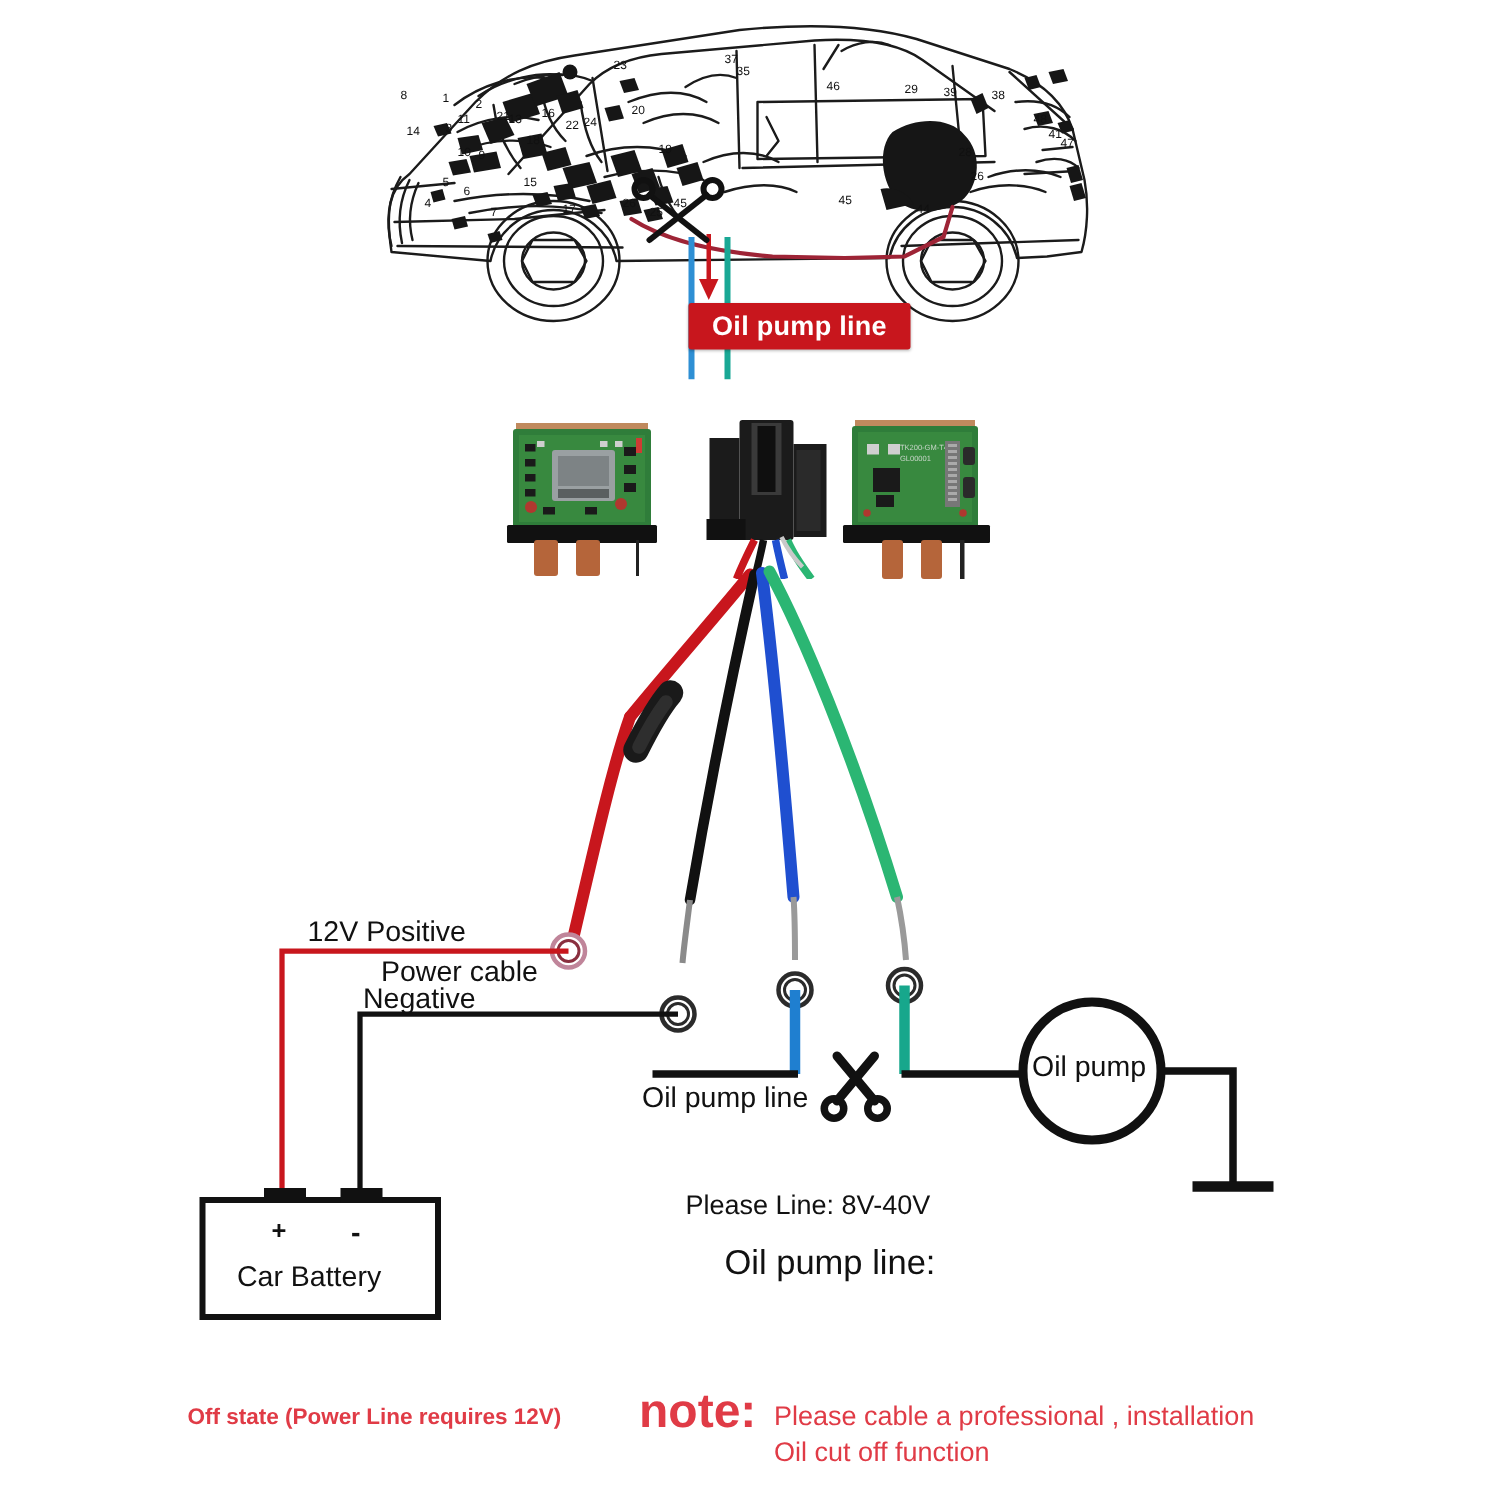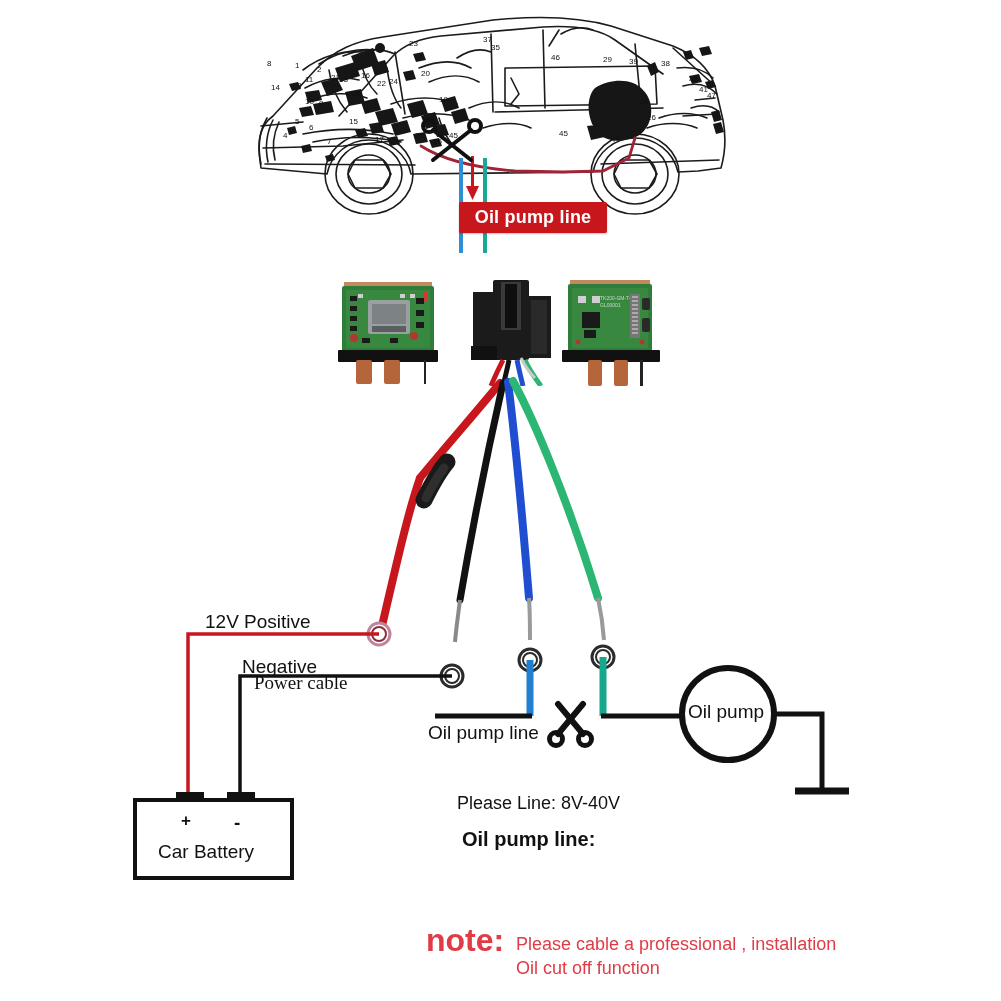--- a/index.html
+++ b/index.html
@@ -40,30 +40,30 @@
   #hw-relay{left:463px;top:274px;width:106px;height:112px;}
   #hw-pcb-module{left:556px;top:276px;width:110px;height:112px;}
   #hw-antenna{left:688px;top:277px;width:118px;height:108px;}
 
   
   #wiring-layer{left:0;top:0;width:1001px;height:1001px;}
 
   
   .lbl{position:absolute;color:#111;font-family:"Liberation Sans",sans-serif;white-space:nowrap;}
   #label-12v-positive{left:205px;top:611px;font-size:19px;text-align:right;}
-  #label-power-cable{left:254px;top:672px;font-size:19px;font-family:Liberation Serif, serif;}
+  #label-power-cable{left:254px;top:638px;font-size:19px;}
   #label-negative{left:242px;top:656px;font-size:19px;}
   #label-oil-pump-line-wire{left:428px;top:722px;font-size:19px;}
   #label-oil-pump{left:688px;top:701px;font-size:19px;}
   #label-car-battery{left:158px;top:841px;font-size:19px;}
   #label-bat-plus{left:181px;top:811px;font-size:17px;font-weight:bold;}
   #label-bat-minus{left:234px;top:812px;font-size:19px;font-weight:bold;}
 
   #spec-power-line{left:457px;top:793px;font-size:18px;}
-  #spec-oil-pump-line{left:462px;top:828px;font-size:20px;font-weight:bold;}
+  #spec-oil-pump-line{left:483px;top:828px;font-size:23px;}
   #spec-oil-pump-detail{left:457px;top:848px;font-size:18px;}
 
   .note-red{position:absolute;color:#e03b46;white-space:nowrap;font-family:"Liberation Sans",sans-serif;}
   #note-off-state{left:125px;top:936px;font-size:15px;font-weight:bold;}
   #note-word{left:426px;top:922px;font-size:32px;font-weight:bold;}
   #note-line1{left:516px;top:934px;font-size:18px;}
   #note-line2{left:516px;top:958px;font-size:18px;}
 </style>
 </head>
 <body>
@@ -412,17 +412,18 @@
   <div class="lbl" id="label-negative">Negative</div>
   <div class="lbl" id="label-oil-pump-line-wire">Oil pump line</div>
   <div class="lbl" id="label-oil-pump">Oil pump</div>
   <div class="lbl" id="label-car-battery">Car Battery</div>
   <div class="lbl" id="label-bat-plus">+</div>
   <div class="lbl" id="label-bat-minus">-</div>
 
   <div class="lbl" id="spec-power-line">Please Line: 8V-40V</div>
   <div class="lbl" id="spec-oil-pump-line">Oil pump line:</div>
 
+  <div class="note-red" id="note-off-state">Off state (Power Line requires 12V)</div>
   <div class="note-red" id="note-word">note:</div>
   <div class="note-red" id="note-line1">Please cable a professional ,  installation</div>
   <div class="note-red" id="note-line2">Oil cut off function</div>
 
 </div>
 
 </body></html>

